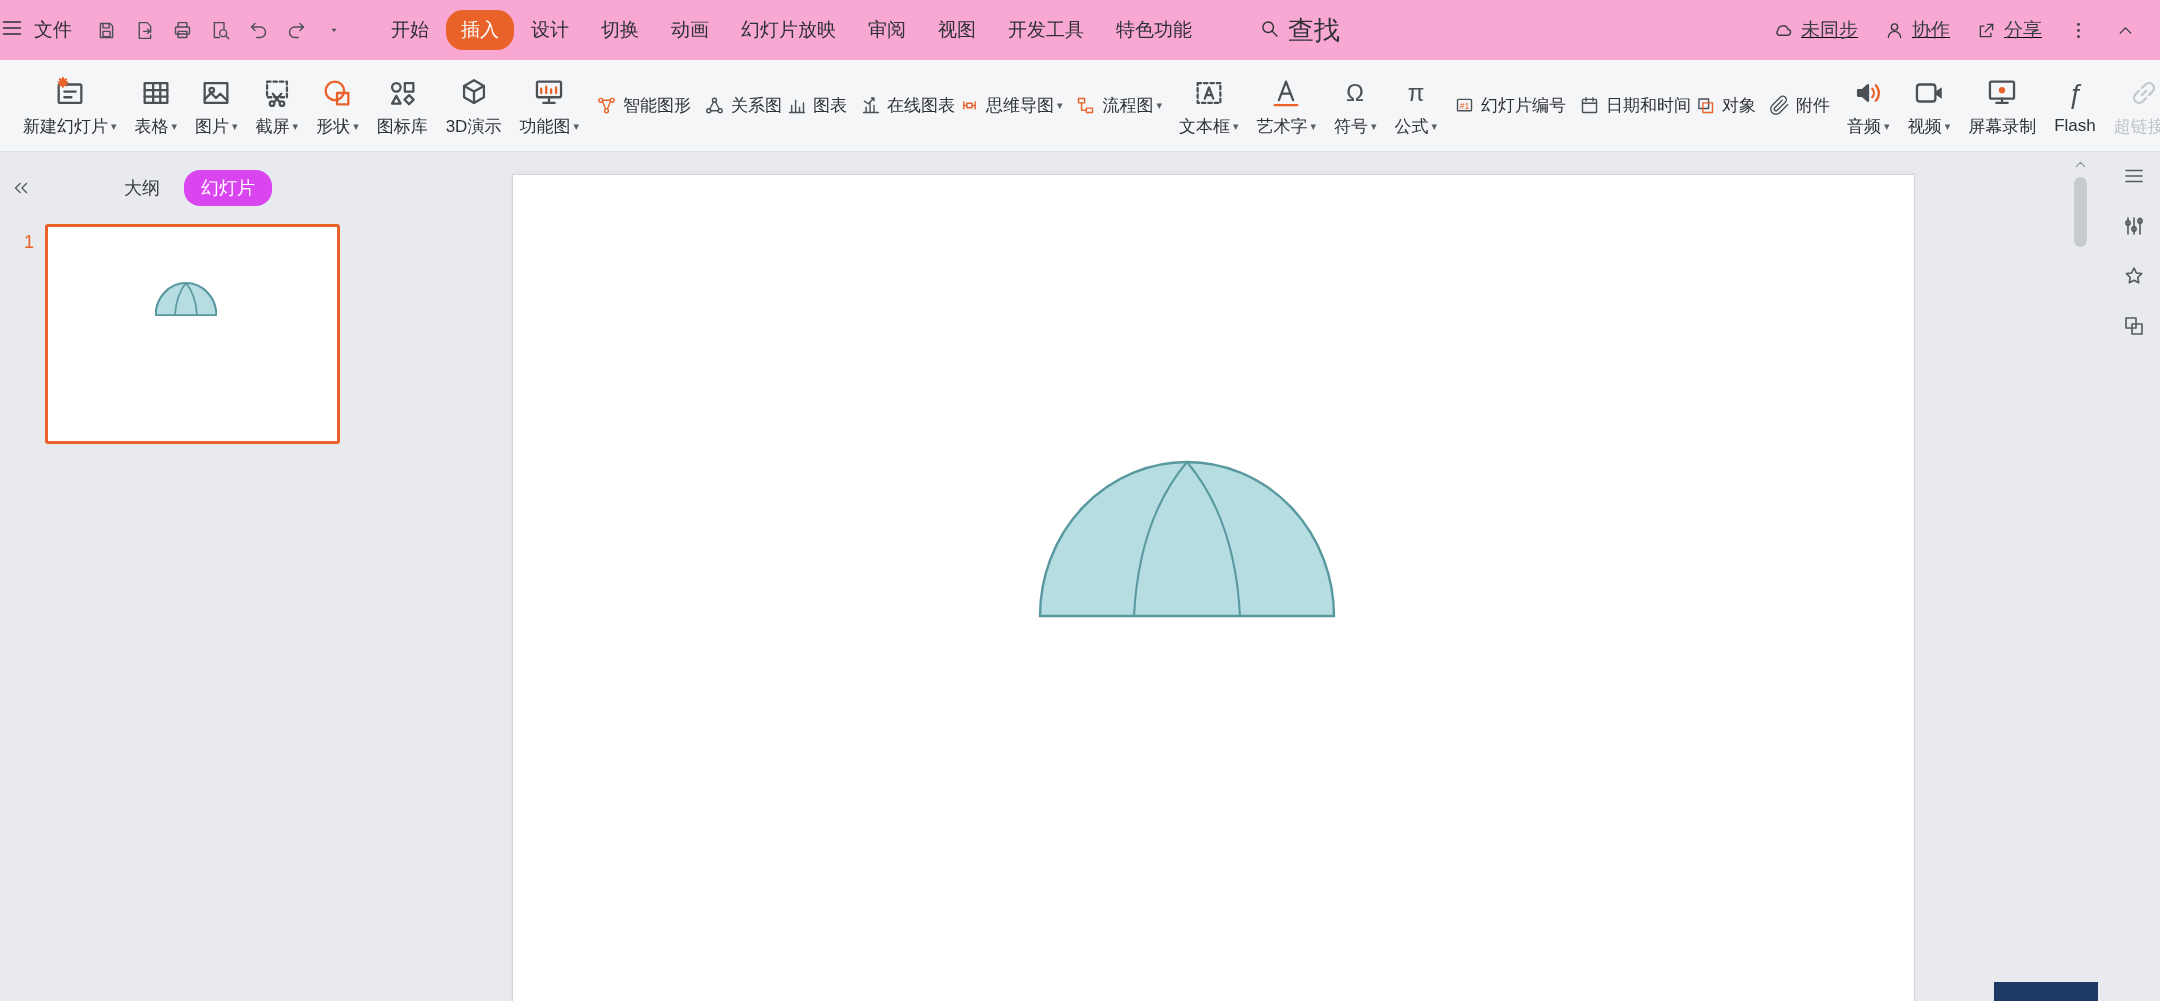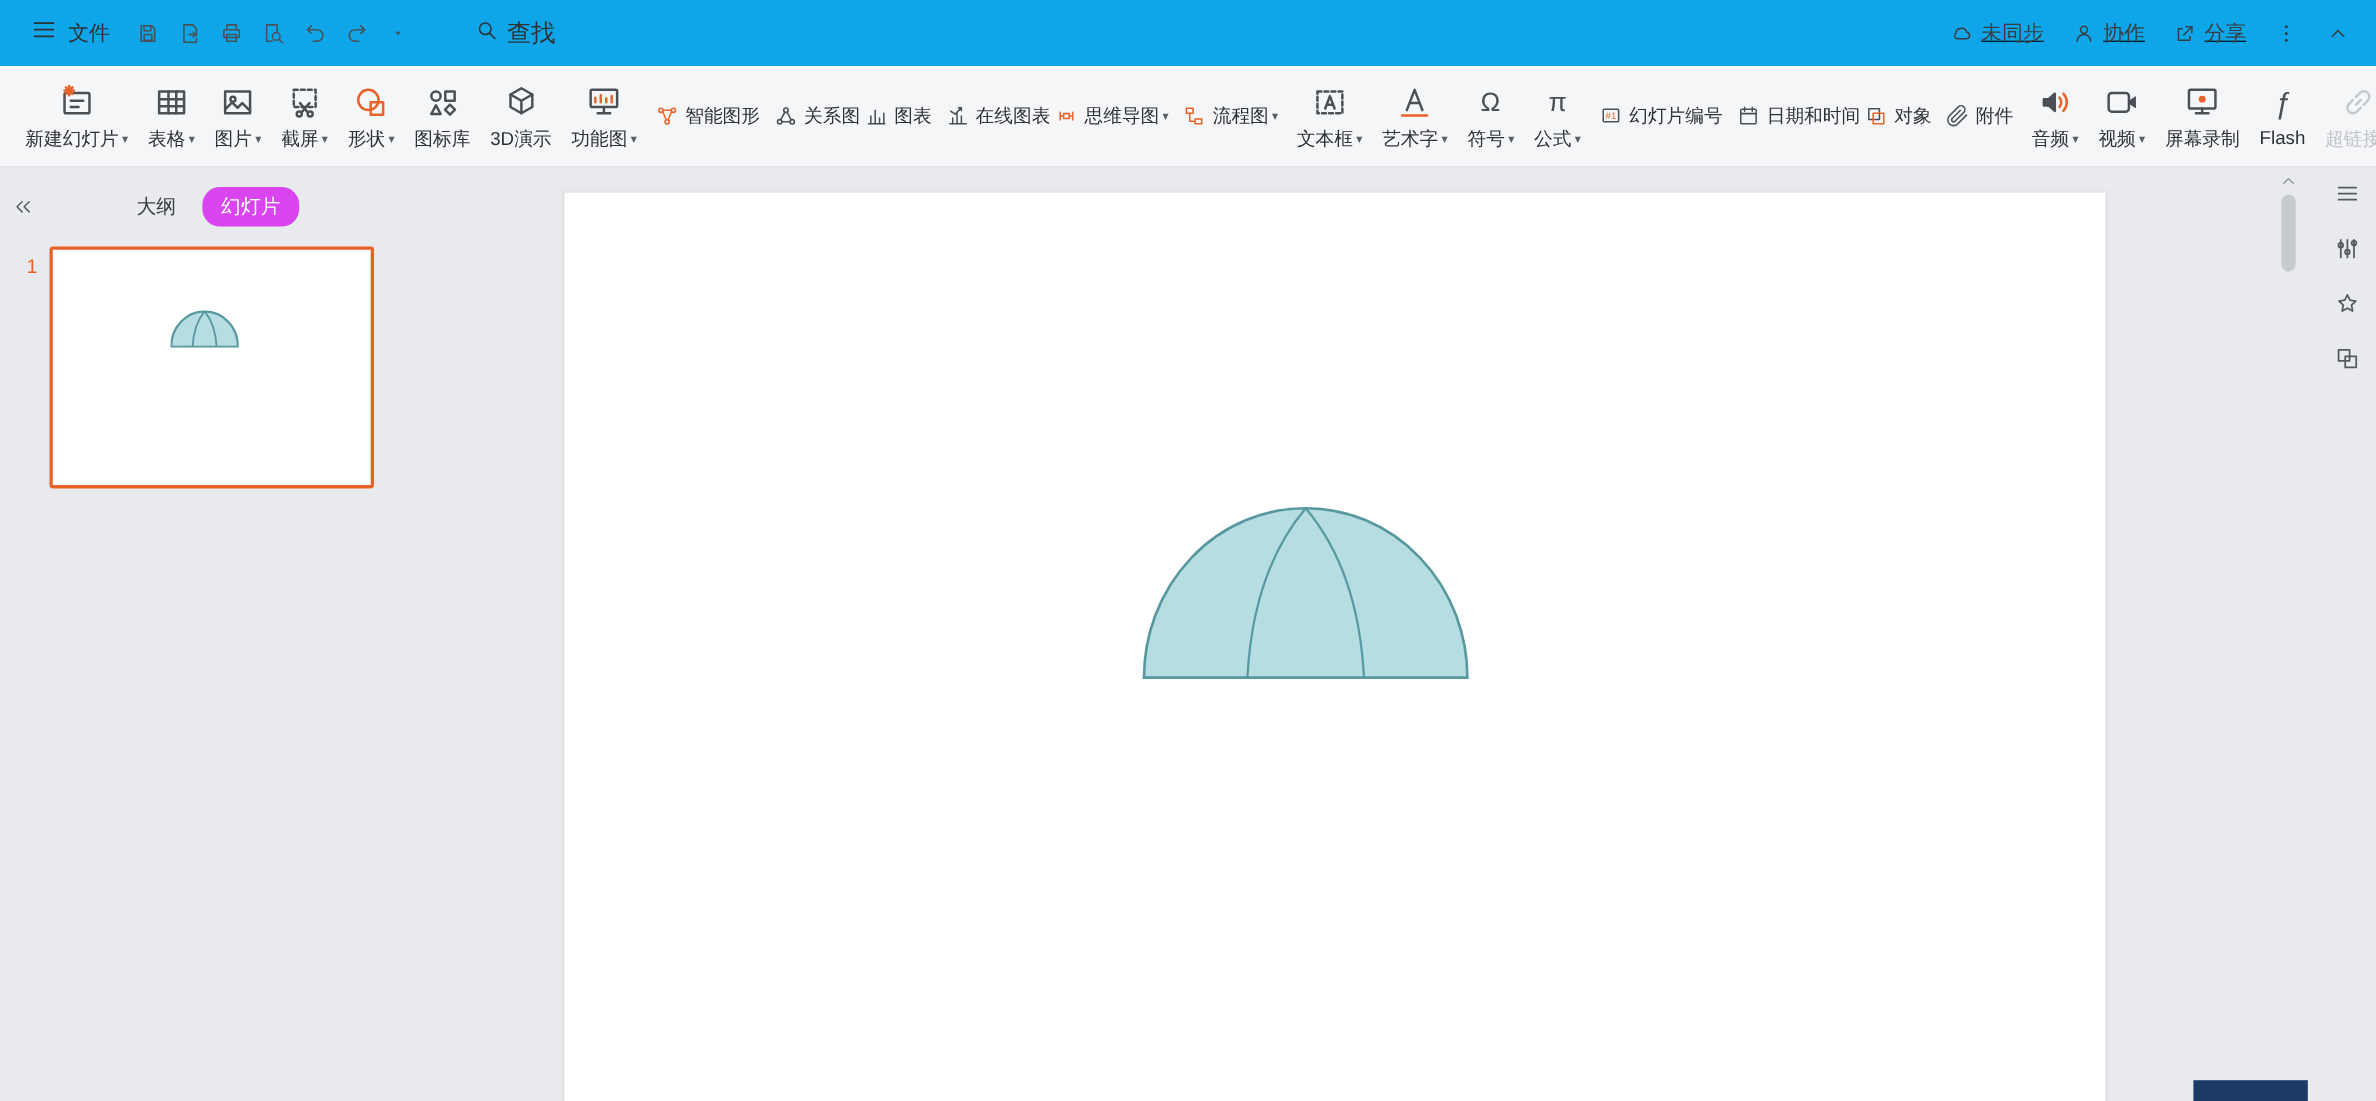--- a/index.html
+++ b/index.html
@@ -1,29 +1,29 @@
 <!DOCTYPE html>
 <html><head>
 <meta charset="utf-8">
 <style>
   html,body{margin:0;padding:0;width:2160px;height:1001px;overflow:hidden;
     font-family:"Liberation Sans","DejaVu Sans",sans-serif;}
   .app{position:relative;width:2160px;height:1001px;background:#e8eaed;}
 
   
-  .titlebar{position:absolute;top:0;left:0;right:0;height:60px;background:#0ea5e9;
-    display:flex;align-items:center;padding-left:28px;box-sizing:border-box;}
+  .titlebar{position:absolute;top:0;left:0;right:0;height:60px;background:#f9a8d4;
+    display:flex;align-items:center;box-sizing:border-box;}
   .file-btn{display:flex;align-items:center;gap:10px;font-size:19px;color:#2e3134;cursor:default;}
   .qbar{display:flex;align-items:center;margin-left:16px;gap:2px;}
   .qbtn{width:36px;height:36px;display:flex;align-items:center;justify-content:center;
     color:#4b5056;border-radius:4px;}
   .tabs{display:flex;align-items:center;margin-left:24px;gap:2px;}
   .tab{font-size:19px;color:#2e3134;padding:7px 15px;border-radius:17px;white-space:nowrap;}
   .tab.active{background:#e8622a;color:#fff;}
-  .searchbox{display:flex;align-items:center;gap:8px;margin-left:52px;font-size:22px;color:#2e3134;}
+  .searchbox{display:flex;align-items:center;gap:8px;margin-left:52px;font-size:26px;color:#2e3134;}
   .tb-right{margin-left:auto;display:flex;align-items:center;gap:6px;padding-right:14px;text-decoration:underline;}
   .tr-item{display:flex;align-items:center;gap:7px;font-size:19px;color:#2e3134;padding:0 10px;color:#3a3d40;}
   .tr-item .lbl{white-space:nowrap;}
 
   
   .ribbon{position:absolute;top:60px;left:0;right:0;height:92px;background:#f5f6f8;
     border-bottom:1px solid #dfe2e5;display:flex;align-items:stretch;padding-left:14px;
     box-sizing:border-box;overflow:hidden;}
   .ritem{display:flex;flex-direction:column;align-items:center;justify-content:center;
     padding:0 9px;gap:3px;}
@@ -120,20 +120,32 @@
             <path d="M16 4l4 4-4 4"></path>
             <path d="M20 8H10a6 6 0 0 0 0 12h4"></path>
           </svg>
         </div>
         <div class="qbtn">
           <svg width="16" height="16" viewBox="0 0 24 24" fill="none" stroke="currentColor" stroke-width="1.6" stroke-linecap="round" stroke-linejoin="round">
             <path d="M8 10.2h8L12 15z" fill="currentColor" stroke="none"></path>
           </svg>
         </div>
       </div>
+    <nav class="tabs">
+        <div class="tab">开始</div>
+        <div class="tab active">插入</div>
+        <div class="tab">设计</div>
+        <div class="tab">切换</div>
+        <div class="tab">动画</div>
+        <div class="tab">幻灯片放映</div>
+        <div class="tab">审阅</div>
+        <div class="tab">视图</div>
+        <div class="tab">开发工具</div>
+        <div class="tab">特色功能</div>
+      </nav>
     <div class="searchbox">
       <span class="ic"><svg width="21" height="21" viewBox="0 0 24 24" fill="none" stroke="currentColor" stroke-width="1.6" stroke-linecap="round" stroke-linejoin="round">
             <circle cx="10.5" cy="10.5" r="6"></circle>
             <path d="M15 15l5.5 5.5"></path>
           </svg></span>
       <span>查找</span>
     </div>
     <div class="tb-right">
         <div class="tr-item">
           <span style="display: flex;">

